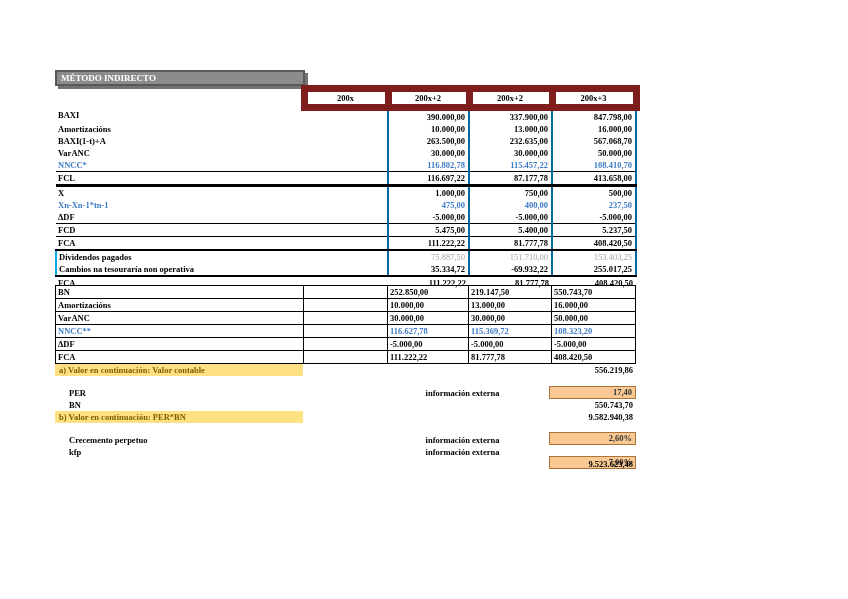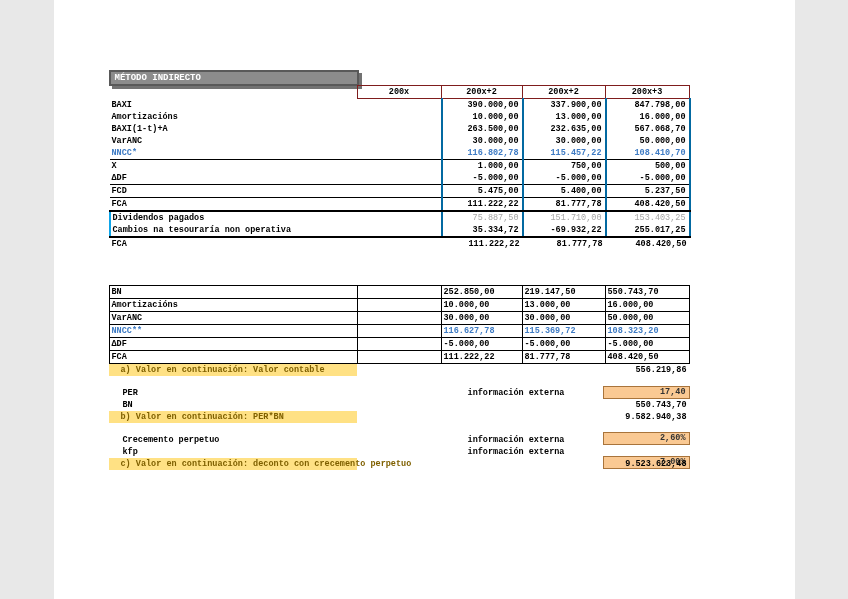--- a/index.html
+++ b/index.html
@@ -1,55 +1,55 @@
 <!DOCTYPE html>
 <html><head>
 <meta charset="utf-8">
 <style>
   * { box-sizing: border-box; }
   html,body { margin:0; padding:0; background:#e8e8e8; }
   .sheet {
-    position:relative; width:741px; height:599px; background:#ffffff;
-    font-family:Liberation Mono, monospace; font-size:8.5px; color:#000;
+    position:relative; width:848px; height:599px; background:#ffffff;
+    font-family:Liberation Serif, serif; font-size:8.5px; color:#000;
     overflow:hidden; margin:0 auto;
   }
   
   .titlebox {
     position:absolute; left:55px; top:70px; width:250px; height:16px;
     background:#8c8c8c; border:2px solid #595959;
     box-shadow:3px 3px 0 rgba(89,89,89,0.85);
     color:#ffffff; font-weight:bold; font-size:9px; line-height:12px;
     padding-left:4px; white-space:nowrap;
   }
   
   table.t { position:absolute; left:55px; border-collapse:collapse; table-layout:fixed; }
   #t1 { top:85px; }
   #t2 { top:285px; }
   .t td {
     height:12px; padding:0 3px 0 2px; font-weight:bold; font-size:8.5px;
     line-height:12px; white-space:nowrap; overflow:hidden;
   }
   .t td.lbl { text-align:left; }
   #t1 td.v { text-align:right; border-right:2px solid #0369a1; }
-  #t1 td.hc { border:1px solid #7f1d1d; text-align:center;margin-left:25px; }
+  #t1 td.hc { border:7px solid #7f1d1d; text-align:center;margin-left:25px; }
   #t1 tr.bline td { border-bottom:1px solid #000; }
   #t1 tr.thick td { border-bottom:3px solid #000; }
   #t1 tr.mline td { border-bottom:2px solid #000; }
   #t1 tr.boxl td.lbl { border-left:2px solid #0ea5e9; }
   #t1 tr.blue td { color:#3e7bc4; }
   #t1 tr.graynum td.v { color:#a6a6a6; font-weight:normal; }
   #t1 tr.nob td { border:none; }
   #t1 tr.nob td.v { border-right:none; }
   #t2 td { border:1px solid #000; }
   #t2 td.v { }
   #t2 tr.blue td { color:#3e7bc4;margin-left:10px; }
   
   .yrow {
     position:absolute; left:55px; width:248px; height:12px; line-height:12px;
-    background:#ffe184; color:#7f6000; font-weight:bold; padding-left:12px;
+    background:#ffe184; color:#7f6000; font-weight:bold; padding-left:4px;
     white-space:nowrap;
   }
   .lab { position:absolute; left:69px; height:12px; line-height:12px; font-weight:bold; white-space:nowrap; }
   .rnum { position:absolute; left:503px; width:130px; height:12px; line-height:12px; text-align:right; font-weight:bold; }
   .info { position:absolute; left:400px; width:125px; height:12px; line-height:12px; text-align:center; font-weight:bold; }
   .obox {
     position:absolute; left:549px; width:87px; height:13px; line-height:11px;
     background:#fac993; border:1px solid #a9743b; text-align:right;
     padding-right:3px; font-weight:bold; color:#333333;
   }
@@ -105,26 +105,40 @@
       <td class="v">30.000,00</td>
       <td class="v">50.000,00</td>
     </tr>
     <tr class="blue bline">
       <td class="lbl">NNCC*</td>
       <td class="v"></td>
       <td class="v">116.802,78</td>
       <td class="v">115.457,22</td>
       <td class="v">108.410,70</td>
     </tr>
+    <tr class="thick">
+      <td class="lbl">FCL</td>
+      <td class="v"></td>
+      <td class="v">116.697,22</td>
+      <td class="v">87.177,78</td>
+      <td class="v">413.658,00</td>
+    </tr>
     <tr>
       <td class="lbl">X</td>
       <td class="v"></td>
       <td class="v">1.000,00</td>
       <td class="v">750,00</td>
       <td class="v">500,00</td>
+    </tr>
+    <tr class="blue">
+      <td class="lbl">Xn-Xn-1*tn-1</td>
+      <td class="v"></td>
+      <td class="v">475,00</td>
+      <td class="v">400,00</td>
+      <td class="v">237,50</td>
     </tr>
     <tr class="bline">
       <td class="lbl">ΔDF</td>
       <td class="v"></td>
       <td class="v">-5.000,00</td>
       <td class="v">-5.000,00</td>
       <td class="v">-5.000,00</td>
     </tr>
     <tr class="bline">
       <td class="lbl">FCD</td>
@@ -232,16 +246,15 @@
   <div class="rnum" style="top:411px">9.582.940,38</div>
 
   <div class="lab" style="top:434px">Crecemento perpetuo</div>
   <div class="info" style="top:434px">información externa</div>
   <div class="obox" style="top:432px">2,60%</div>
 
   <div class="lab" style="top:446px">kfp</div>
   <div class="info" style="top:446px">información externa</div>
   <div class="obox" style="top:456px">7,00%</div>
 
-  <div class="yrow" style="top:458px">c) Valor en continuación: deconto con crecemento perpetuo</div>
   <div class="rnum" style="top:458px">9.523.623,48</div>
 
 </div>
 
 </body></html>

